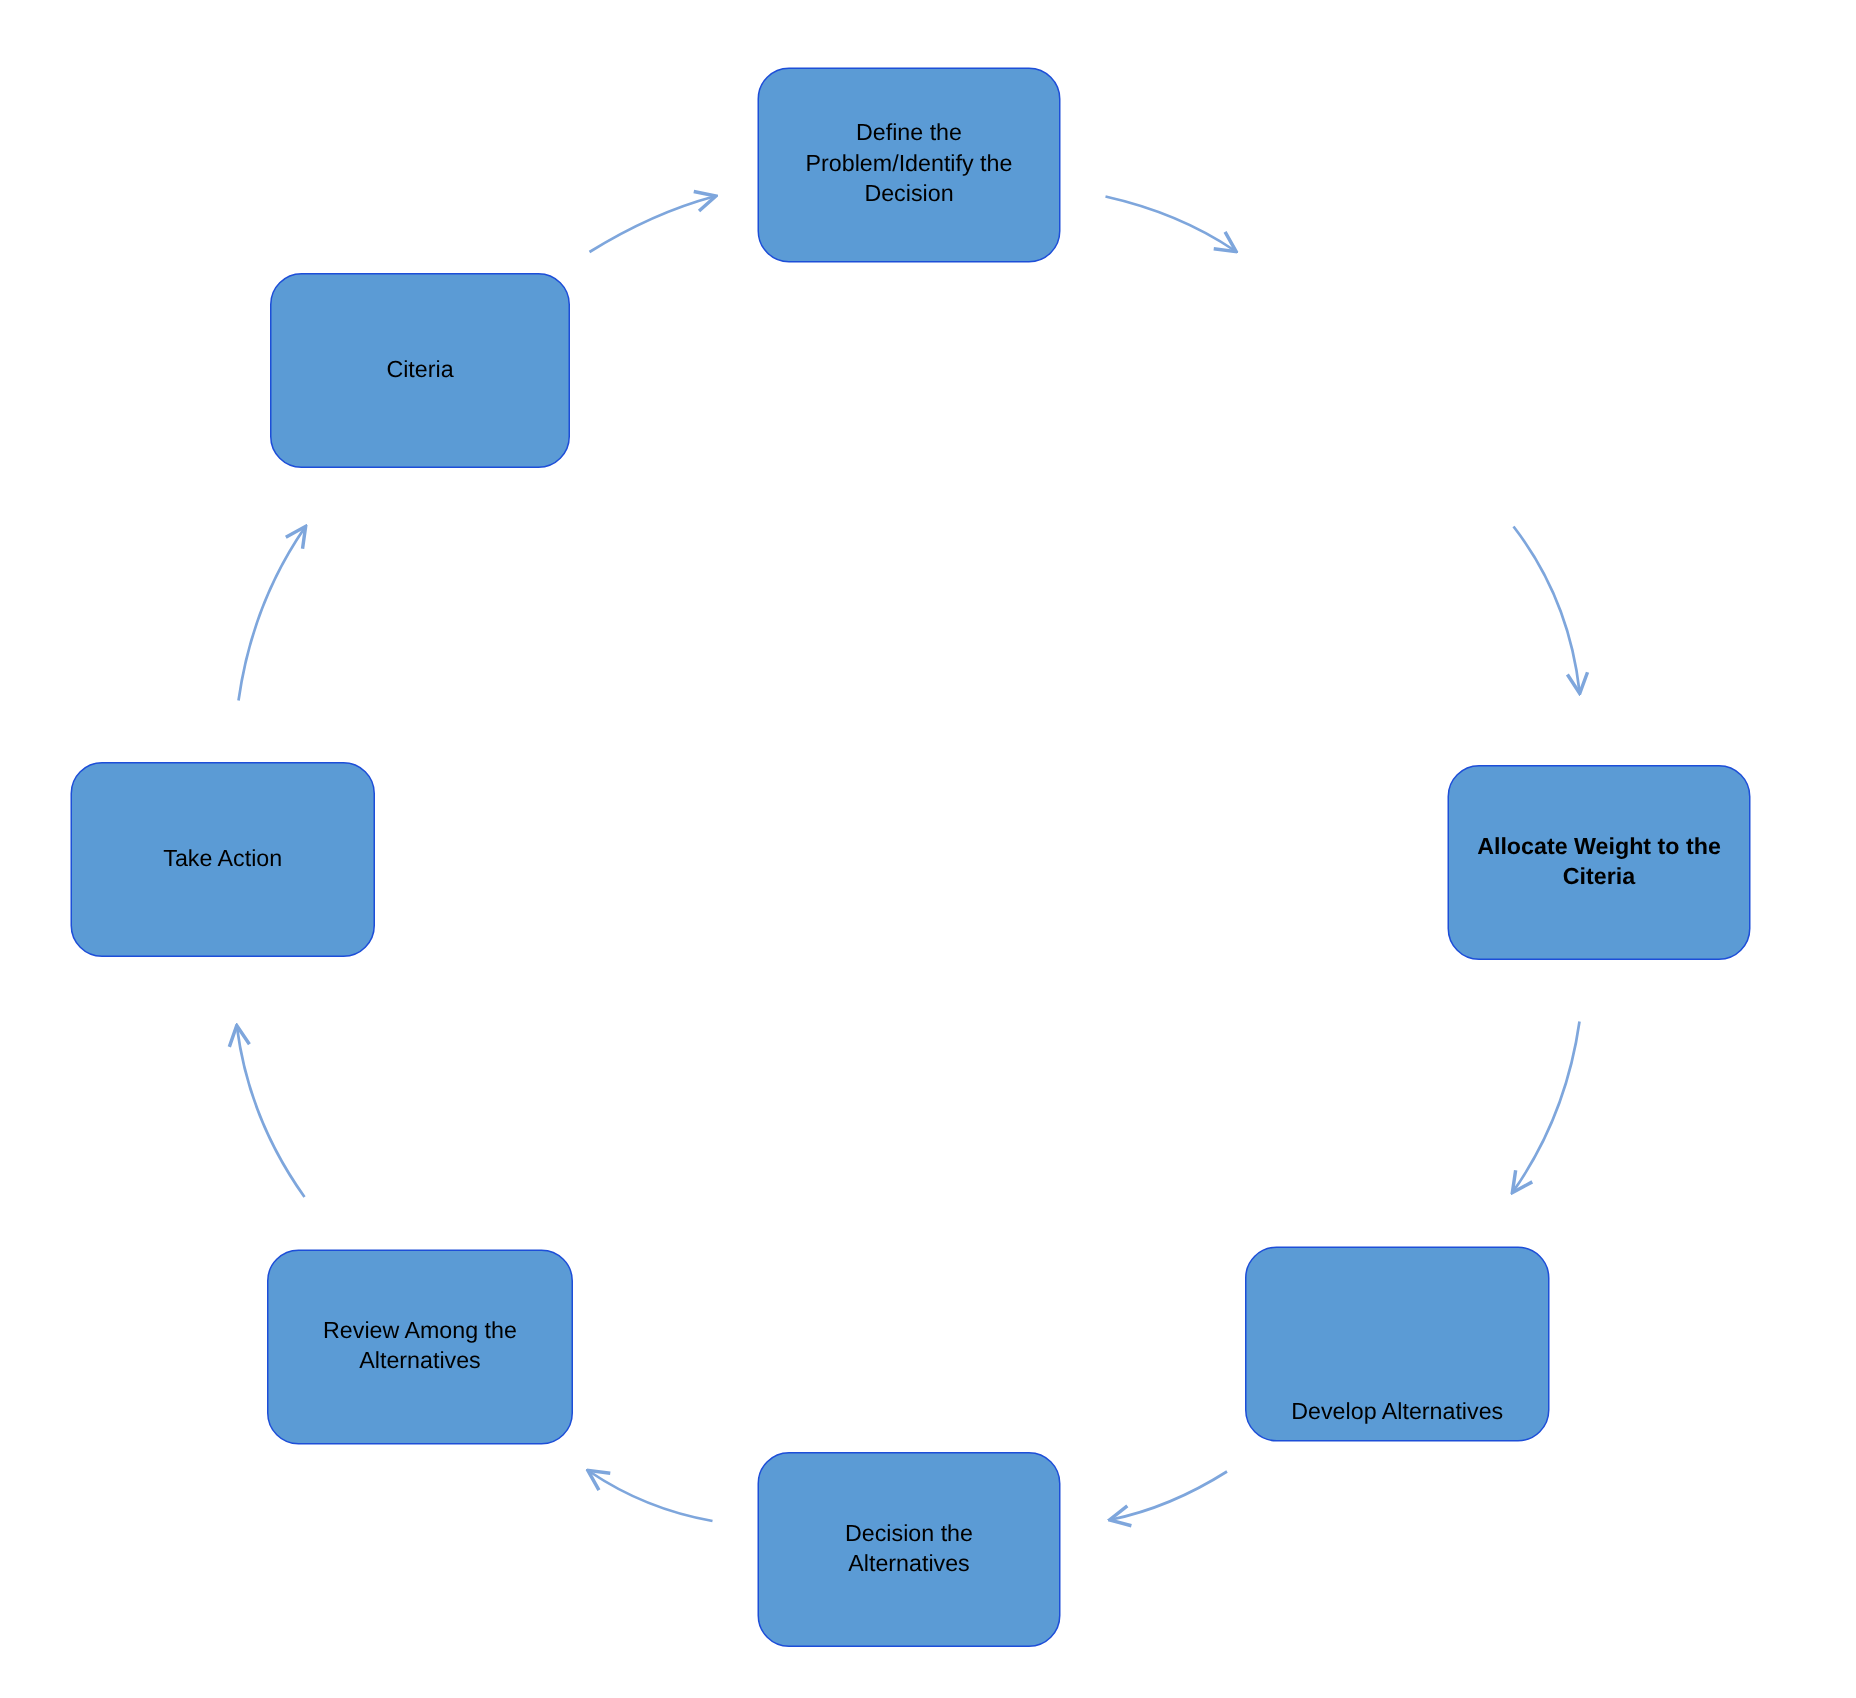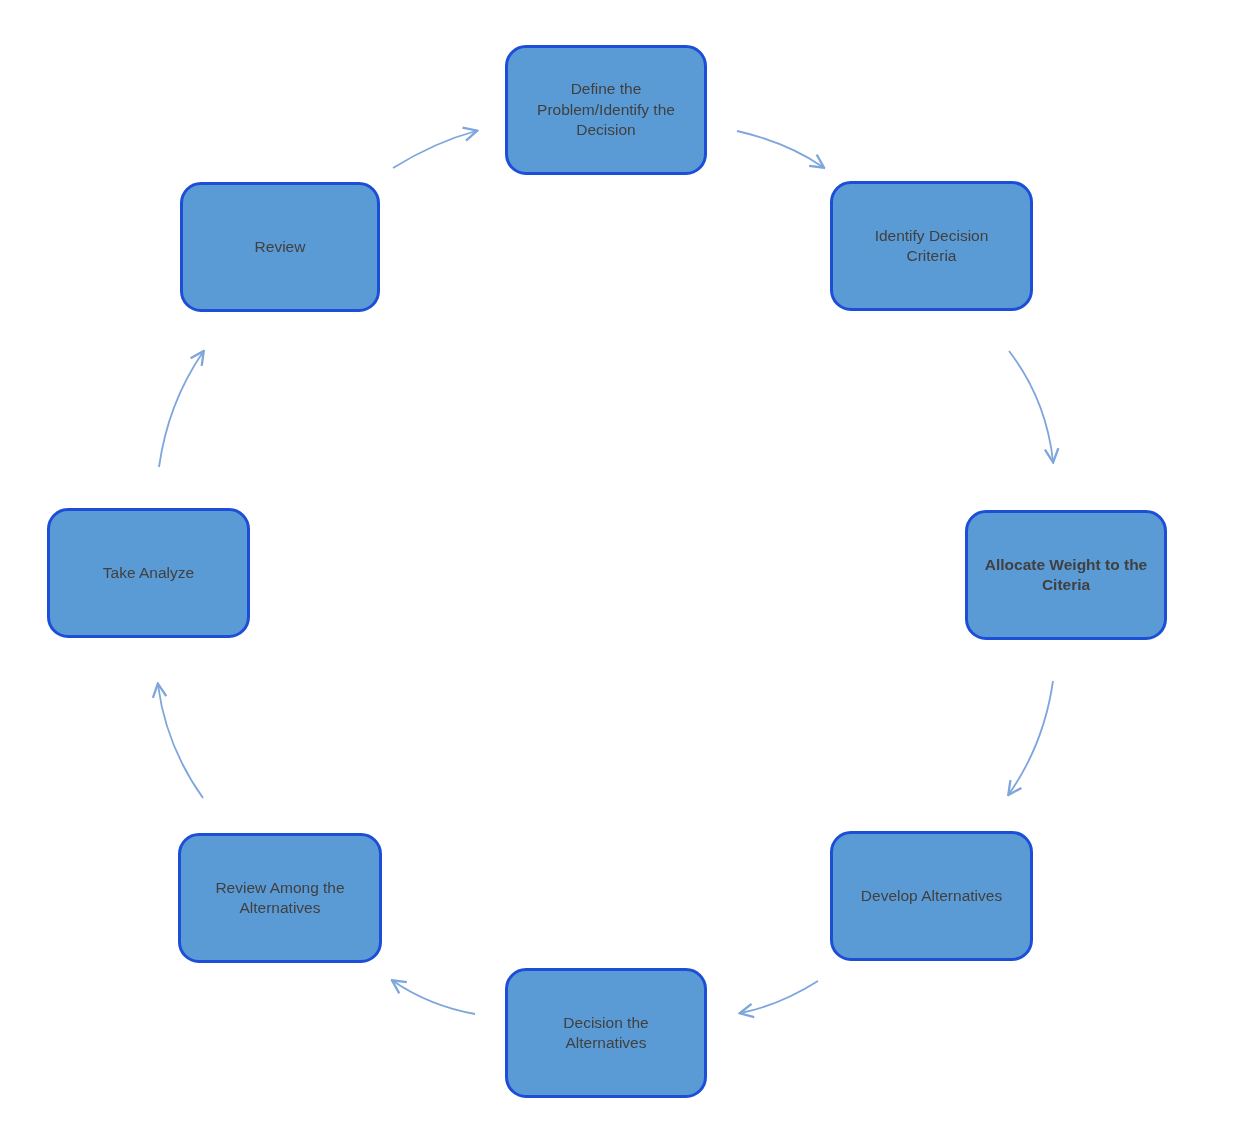--- a/index.html
+++ b/index.html
@@ -7,35 +7,35 @@
     position:relative;
     width:1237px;height:1132px;
     background:#ffffff;
     font-family:"Liberation Sans", sans-serif;
     overflow:hidden;
   }
   .arrows{position:absolute;left:0;top:0;width:1237px;height:1132px;pointer-events:none;}
   .node{
     position:absolute;
     background:#5B9BD5;
-    border:3px solid #1d4ed8;
+    border:1px solid #1d4ed8;
     border-radius:21px;
-    color:#404040;
+    color:#000000;
     display:flex;align-items:center;justify-content:center;
     text-align:center;
     font-size:15.5px;
     line-height:1.32;
     padding:8px 16px;
     box-sizing:border-box;
   }
   
   .n-define   {left:505px; top:45px;  width:202px; height:130px;}
   .n-identify {left:830px; top:181px; width:203px; height:130px;}
   .n-allocate {left:965px; top:510px; width:202px; height:130px;font-weight:bold;}
-  .n-develop  {left:830px; top:831px; width:203px; height:130px;}
+  .n-develop  {left:830px; top:831px; width:203px; height:130px;align-items:flex-end;}
   .n-analyze  {left:505px; top:968px; width:202px; height:130px;}
   .n-choose   {left:178px; top:833px; width:204px; height:130px;}
   .n-take     {left:47px;  top:508px; width:203px; height:130px;}
   .n-review   {left:180px; top:182px; width:200px; height:130px;}
 </style>
 </head>
 <body>
 
 <div class="canvas">
 
@@ -52,41 +52,38 @@
     <path d="M 818,981 Q 780,1005 741,1013" stroke="#7EA6DC" stroke-width="1.8" marker-end="url(#openhead)"></path>
     <path d="M 475,1014 Q 430,1006 393,981" stroke="#7EA6DC" stroke-width="1.8" marker-end="url(#openhead)"></path>
     <path d="M 203,798 Q 166,746 158,685" stroke="#7EA6DC" stroke-width="1.8" marker-end="url(#openhead)"></path>
     <path d="M 159,467 Q 168,403 203,352" stroke="#7EA6DC" stroke-width="1.8" marker-end="url(#openhead)"></path>
   </svg>
 
   <div class="node n-define">
     <span>Define the Problem/Identify the Decision</span>
   </div>
 
-  <div class="node n-identify">
-    <span>Identify Decision Criteria</span>
-  </div>
 
   <div class="node n-allocate">
     <span>Allocate Weight to the Citeria</span>
   </div>
 
   <div class="node n-develop">
     <span>Develop Alternatives</span>
   </div>
 
   <div class="node n-analyze">
     <span>Decision the Alternatives</span>
   </div>
 
   <div class="node n-choose">
     <span>Review Among the Alternatives</span>
   </div>
 
   <div class="node n-take">
-    <span>Take Analyze</span>
+    <span>Take Action</span>
   </div>
 
   <div class="node n-review">
-    <span>Review</span>
+    <span>Citeria</span>
   </div>
 
 </div>
 
 </body></html>

